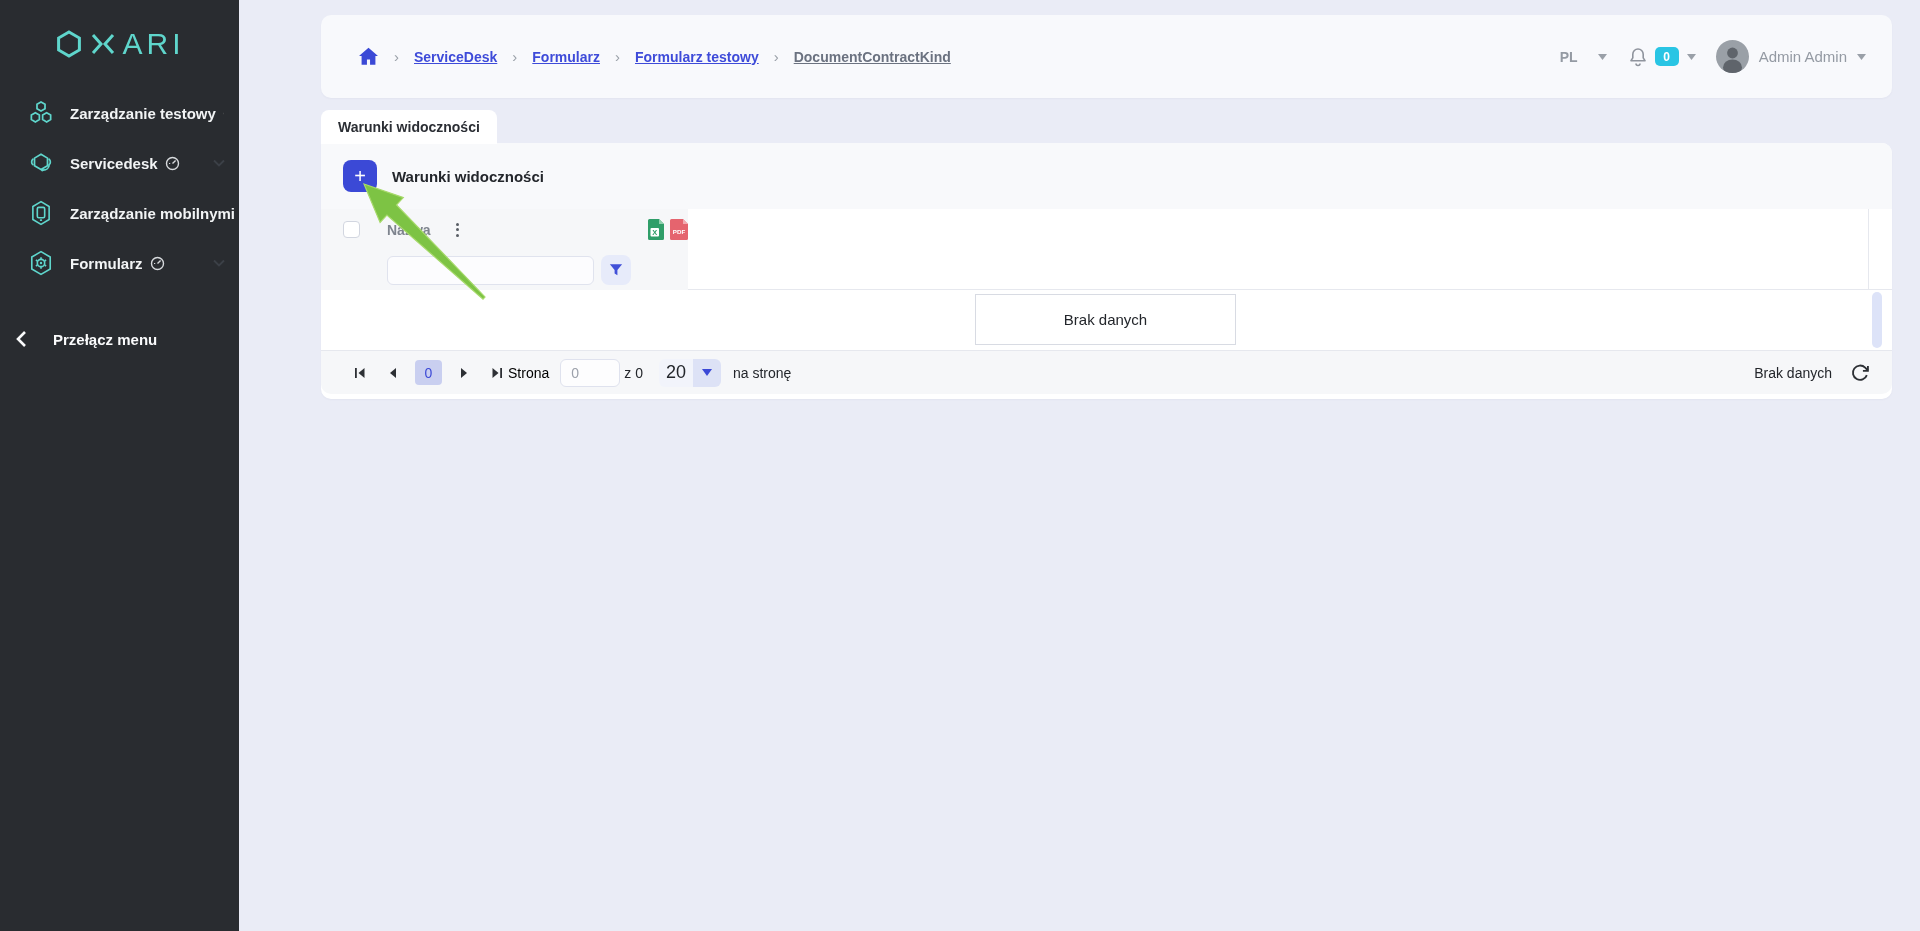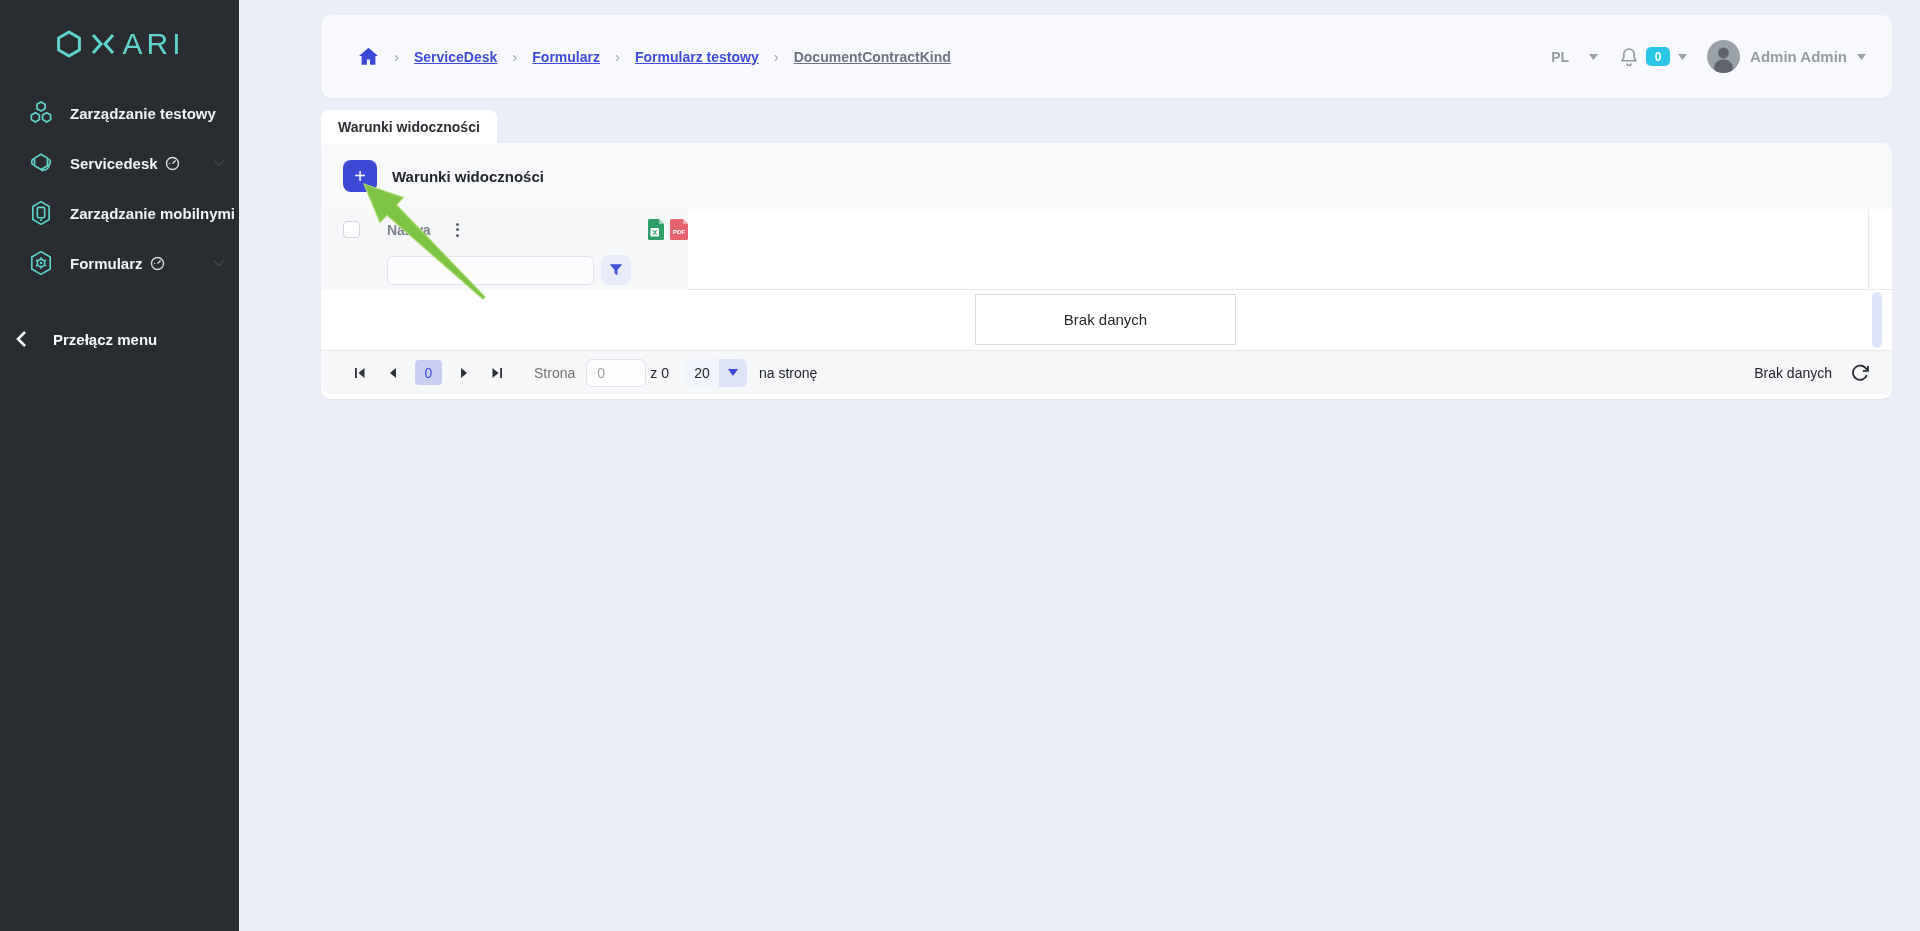--- a/index.html
+++ b/index.html
@@ -52,21 +52,21 @@
   .crumb-current{ color:#6b7280; text-decoration:underline; cursor:pointer; }
   .topbar-right{ margin-left:auto; display:flex; align-items:center; }
   .lang{ color:#949aa3; font-size:14px; font-weight:700; cursor:pointer; display:flex; align-items:center; gap:20px; }
   .bell-wrap{ display:flex; align-items:center; margin-left:22px; cursor:pointer; gap:8px; }
   .badge{
     min-width:24px; height:19px; border-radius:5px; background:#29c5e4;
     color:#fff; font-size:12px; font-weight:700;
     display:flex; align-items:center; justify-content:center; padding:0 4px;
   }
   .user-wrap{ display:flex; align-items:center; margin-left:20px; gap:10px; cursor:pointer; }
-  .user-name{ color:#949aa3; font-size:15px; font-weight:700; }
+  .user-name{ color:#949aa3; font-size:15px; font-weight:400; }
   .caret{ display:inline-block; }
   
   .tab{
     position:absolute; left:321px; top:110px; height:34px;
     background:#ffffff; border-radius:8px 8px 0 0;
     display:flex; align-items:center; padding:0 17px;
     font-size:14px; font-weight:700; color:#2b2e34; cursor:pointer; z-index:2;
   }
   
   .panel{
@@ -129,35 +129,35 @@
     background:none; border:none; cursor:pointer; padding:4px;
     display:flex; align-items:center; justify-content:center;
   }
   .pg-first{ margin-left:2px; } .pg-prev{ margin-left:14px; }
   .pg-current{
     margin-left:14px; width:27px; height:25px; border:none; border-radius:4px;
     background:#c9cff0; color:#3b49d6; font-size:14px; font-weight:400;
     cursor:pointer; display:flex; align-items:center; justify-content:center;
   }
   .pg-next{ margin-left:14px; } .pg-last{ margin-left:14px; }
-  .pg-word{ margin-left:26px; color:#737373; }
+  .pg-word{ color:#000000; }
   .pg-input{
     margin-left:11px; width:60px; height:28px; border:1px solid #dfe2ee;
     border-radius:6px; background:#fdfdfe; padding:0 10px;
     font-size:14px; color:#9ca1ab; outline:none;
     font-family:"Liberation Sans",sans-serif;
   }
   .pg-of{ margin-left:4px; }
   .pg-size{
     margin-left:16px; height:28px; display:flex; border-radius:6px;
     overflow:hidden; cursor:pointer;
   }
   .pg-size .size-val{
     width:34px; background:#f2f4fb; display:flex; align-items:center; justify-content:center;
-    font-size:14px; color:#23262b;
+    font-size:18px; color:#23262b;
   }
   .pg-size .size-caret{
     width:28px; background:#dde2f6; display:flex; align-items:center; justify-content:center;
   }
   .pg-suffix{ margin-left:12px; }
   .pager-right{ margin-left:auto; display:flex; align-items:center; gap:18px; }
   .pg-status{ font-size:14px; color:#23262b; }
   .refresh-btn{ background:none; border:none; cursor:pointer; display:flex; }
   
   .annotation{ position:absolute; left:0; top:0; width:1920px; height:931px; pointer-events:none; z-index:5; }

